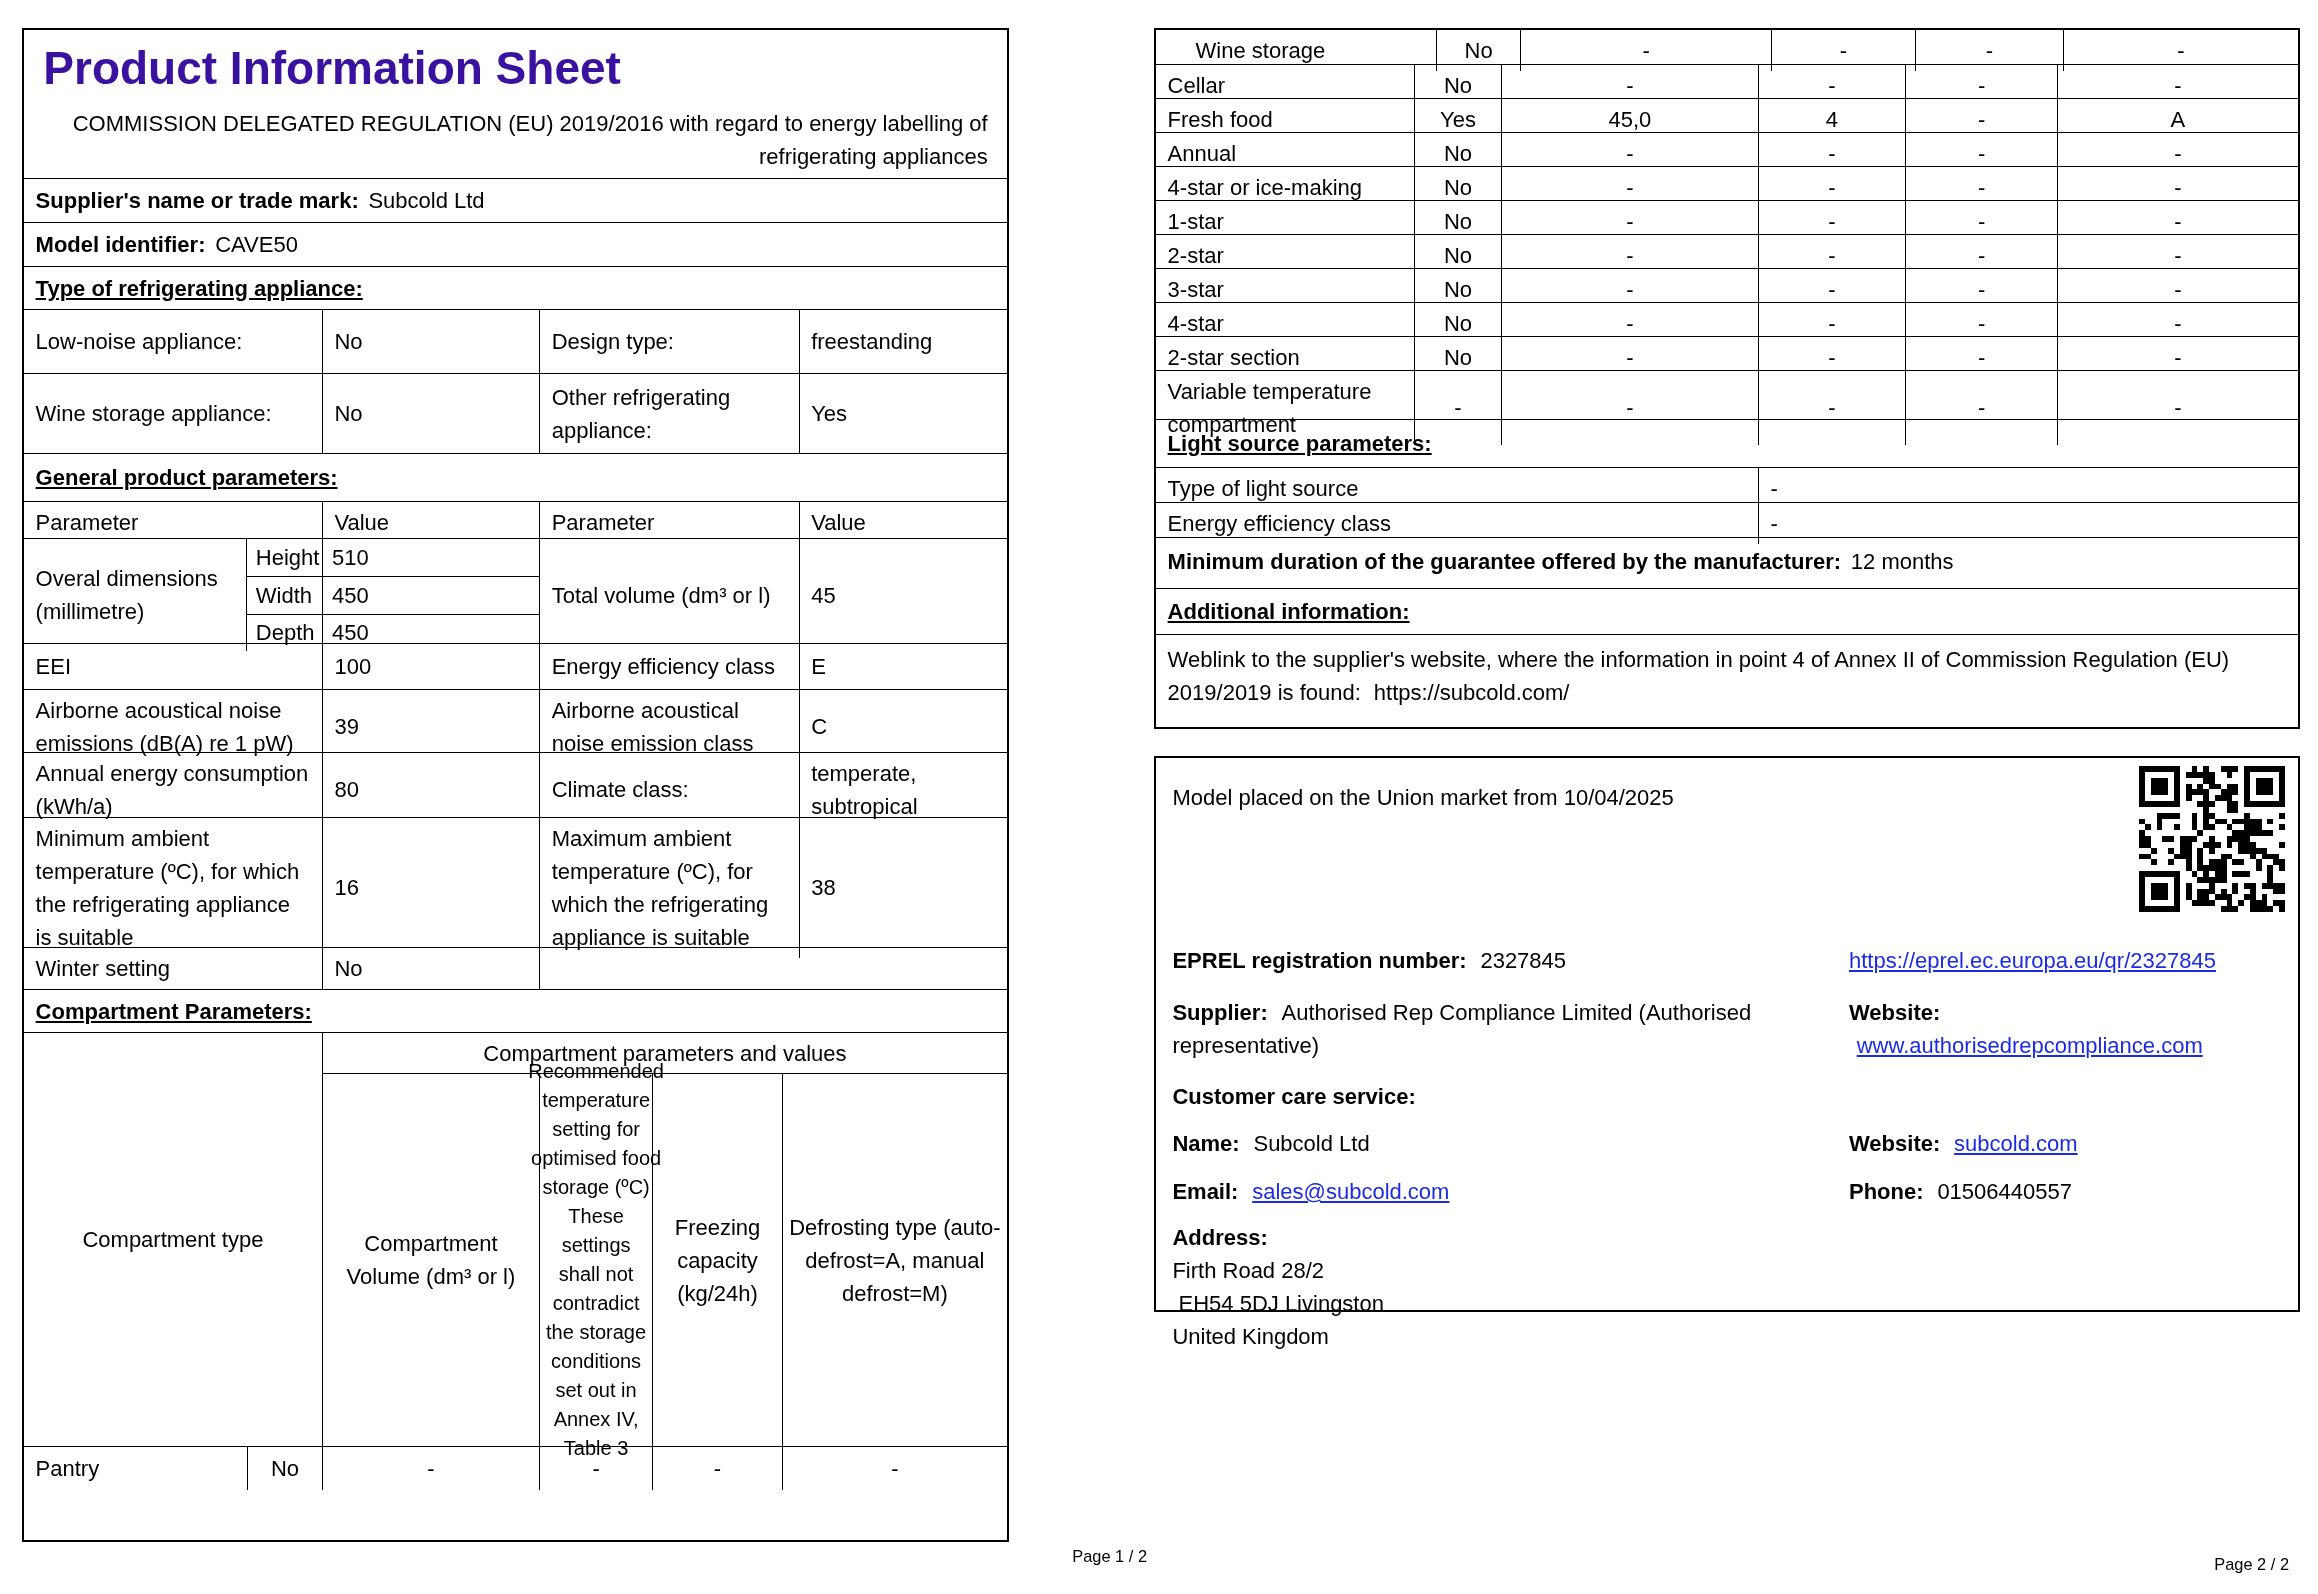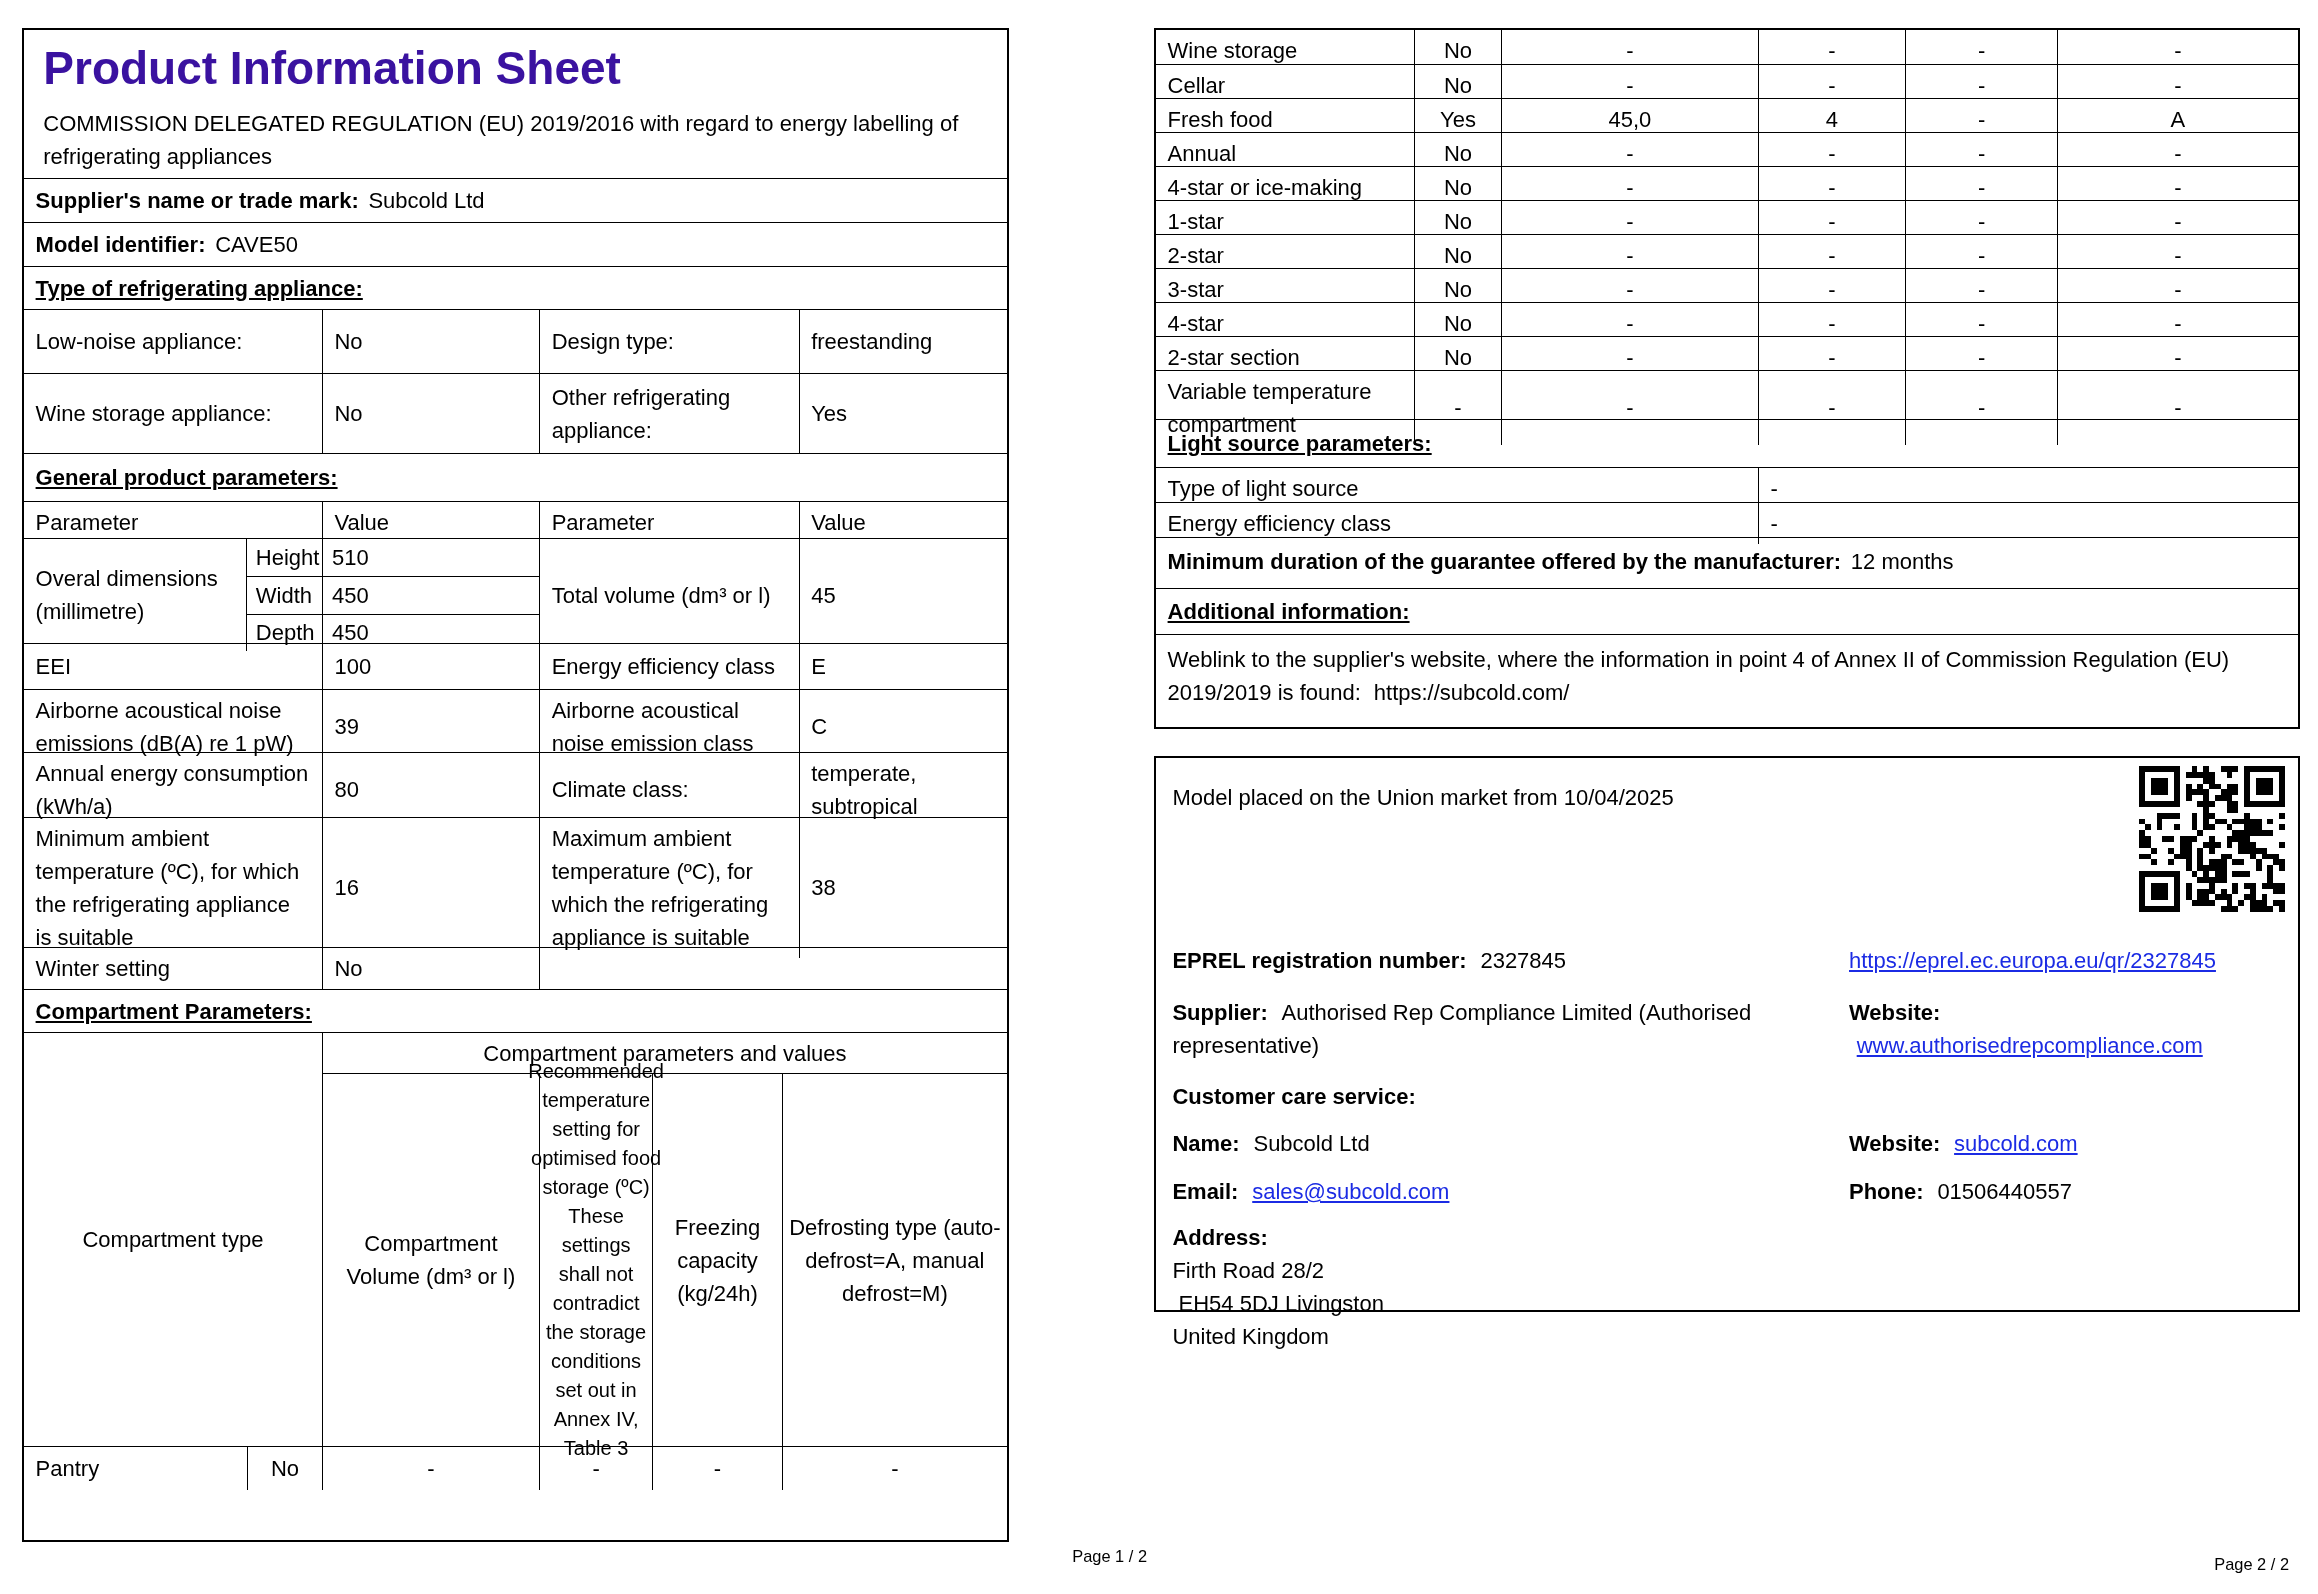--- a/index.html
+++ b/index.html
@@ -10,30 +10,30 @@
     font-size:22px; color:#000; line-height:1.5;
   }
   .b { font-weight:bold; }
   .pagebox { position:absolute; background:#fff; border:2.9px solid #000; }
   #page1 { left:22px; top:28px; width:987px; height:1514px; }
   #p2box1 { left:1154px; top:28px; width:1146px; height:701px; }
   #p2box2 { left:1154px; top:756px; width:1146px; height:556px; }
 
   
   .row { display:grid; border-top:1.9px solid #000; }
-  .row.first { border-top:none; }
+  .row.first { border-top:none;padding-left:28px; }
   .cell { display:flex; align-items:center; padding:3.9px 11.6px; }
   .cell.center { justify-content:center; text-align:center; padding:3.9px 2.9px; }
   .bl { border-left:1px solid #000; }
   .wrap { line-height:1.5; }
 
   
   .titleblock { padding:12.6px 19.3px 9.7px 19.3px; height:148px; }
   .doc-title { font-size:46px; font-weight:bold; line-height:1.1; color:var(--title-accent,#3a12a0); }
-  .doc-subtitle { margin-top:13.5px; max-width:1043px; }
+  .doc-subtitle { margin-top:13.5px; max-width:1043px;text-align:right; }
   .hrow { height:44px; display:flex; align-items:center; padding:0 11.6px; border-top:1.9px solid #000; }
   .hrow .val { margin-left:9.7px; font-weight:normal; }
   .sectionrow { font-weight:bold;text-decoration:underline; }
   .g4 { grid-template-columns:30.3% 22.1% 26.4% 21.2%; }
   .g5 { grid-template-columns:22.6% 7.7% 22.1% 26.4% 21.2%; }
   .comp-grid {
     display:grid; border-top:1.9px solid #000;
     grid-template-columns:22.7% 7.6% 22.1% 11.5% 13.2% 22.9%;
     grid-template-rows:41px 372px 44px;
   }

